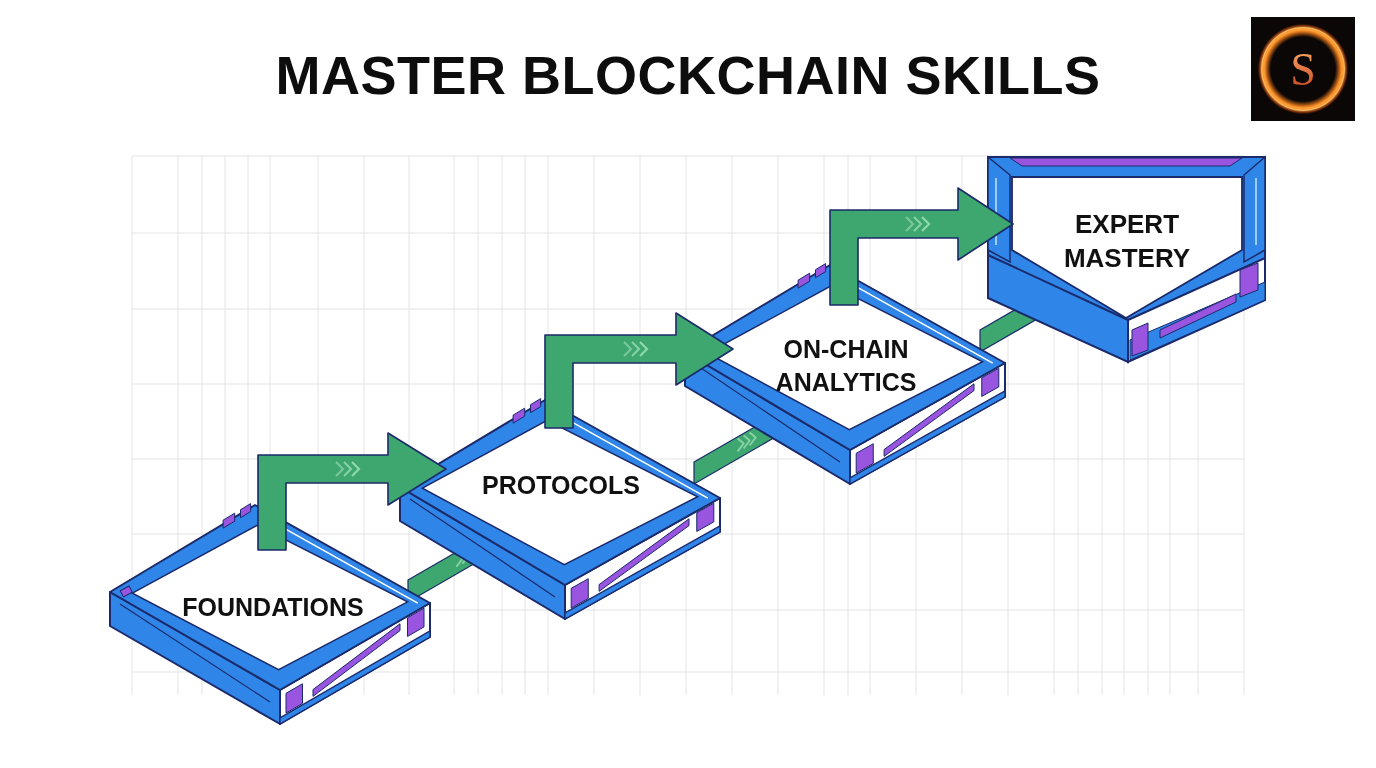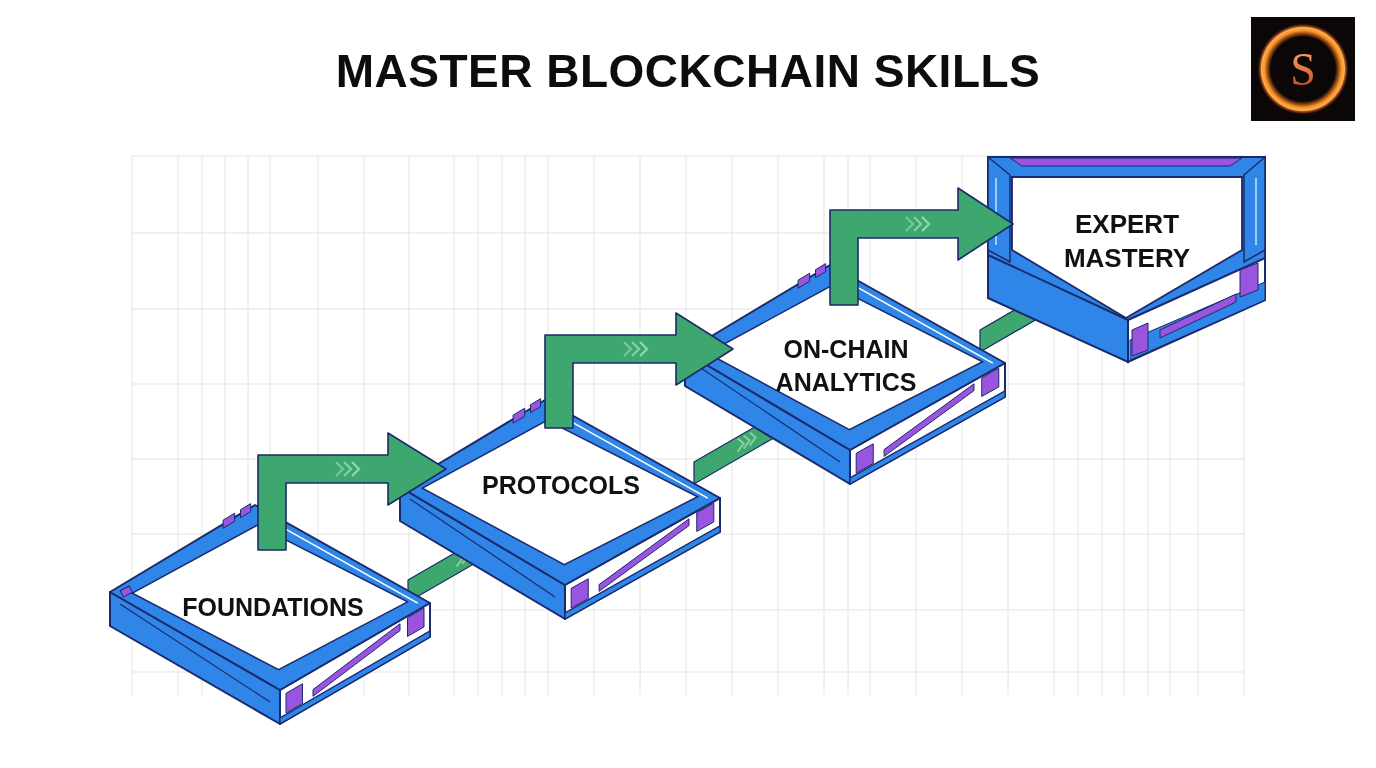--- a/index.html
+++ b/index.html
@@ -1,17 +1,17 @@
 <!DOCTYPE html>
 <html><head>
 <meta charset="utf-8">
 <style>
   html,body{margin:0;padding:0;background:#ffffff;}
   body{width:1376px;height:768px;position:relative;overflow:hidden;font-family:"Liberation Sans","DejaVu Sans",sans-serif;}
-  .title{position:absolute;left:0;width:1376px;top:44px;text-align:center;font-size:46px;font-weight:bold;color:#0d0d0d;letter-spacing:0.5px;}
+  .title{position:absolute;left:0;width:1376px;top:44px;text-align:center;font-size:54px;font-weight:bold;color:#0d0d0d;letter-spacing:0.5px;}
   .logo{position:absolute;left:1251px;top:17px;width:104px;height:104px;background:#0a0706;}
   .logo svg{width:104px;height:104px;display:block;}
   #stage{position:absolute;left:0;top:0;}
   .lbl{font-family:"Liberation Sans","DejaVu Sans",sans-serif;font-weight:bold;fill:#111;}
 </style>
 </head>
 <body>
 
 <div class="title">MASTER BLOCKCHAIN SKILLS</div>
 

